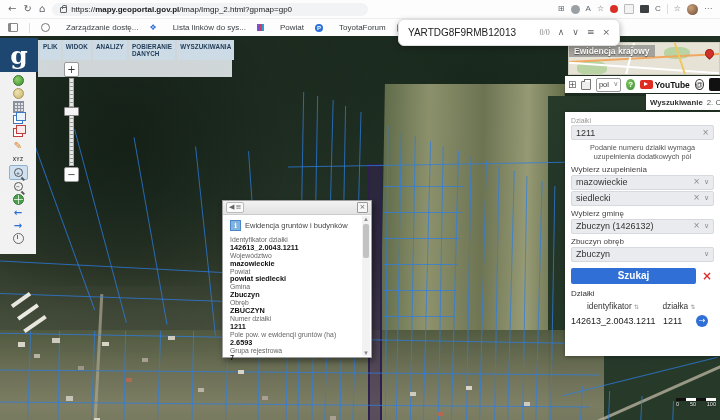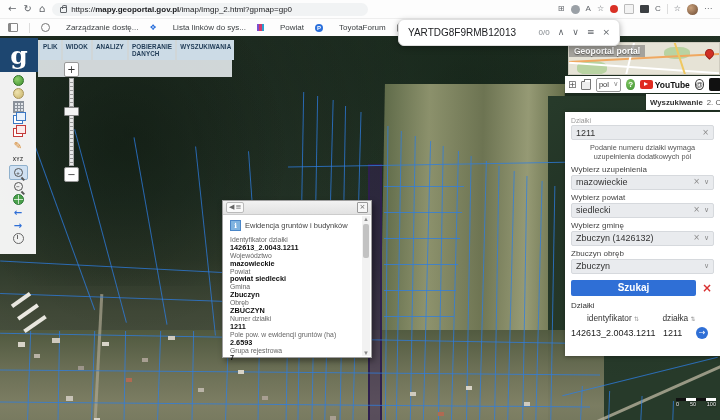--- a/index.html
+++ b/index.html
@@ -39,21 +39,21 @@
          font-weight:bold;text-align:center;line-height:8px;}
   .bmi-folder{width:8px;height:6px;border:1px solid #888;border-radius:1px;position:relative;margin-top:1px;}
   .bmi-folder:before{content:"";position:absolute;top:-2px;left:0;width:3px;height:1px;border:1px solid #888;border-bottom:none;}
   .bmi-k{width:8px;height:8px;background:#c41230;color:#fff;font-size:6px;font-weight:bold;text-align:center;line-height:8px;}
 
   
   .findbar{position:absolute;left:398px;top:19px;width:202px;height:25px;background:#fff;
            border:1px solid #e0e0e0;border-radius:6px;box-shadow:0 2px 6px rgba(0,0,0,.3);
            display:flex;align-items:center;gap:8px;padding:0 9px;z-index:60;}
   .find-q{font-size:10px;color:#202124;flex:1;white-space:nowrap;overflow:hidden;}
-  .find-c{font-size:8px;color:#80868b;}
+  .find-c{font-size:8px;color:#80868b;font-family:Liberation Serif, serif;}
   .find-i{font-size:9px;color:#5f6368;line-height:1;}
 
   
   .map{position:absolute;left:0;top:36px;width:720px;height:384px;overflow:hidden;background:
        radial-gradient(circle at 18% 25%, rgba(0,0,0,.30), transparent 45%),
        radial-gradient(circle at 65% 12%, rgba(10,25,14,.45), transparent 50%),
        radial-gradient(circle at 88% 70%, rgba(8,20,12,.5), transparent 45%),
        linear-gradient(180deg,#243427 0%,#2a3b2d 42%,#33402f 58%,#47503d 72%,#5a6050 100%);}
   .patch{position:absolute;}
   .field-strip{left:382px;top:48px;width:180px;height:336px;
@@ -479,21 +479,21 @@
     </div>
   </div>
 
   <div class="minimap">
     <div class="mm-green" style="left:8px;top:18px;width:30px;height:14px;"></div>
     <div class="mm-green" style="left:95px;top:4px;width:26px;height:12px;"></div>
     <div class="mm-road" style="left:0;top:14px;width:152px;transform:rotate(-3deg);"></div>
     <div class="mm-road w" style="left:0;top:24px;width:152px;transform:rotate(4deg);"></div>
     <div class="mm-road w" style="left:60px;top:-4px;width:2px;height:40px;transform:rotate(14deg);"></div>
     <div class="mm-road" style="left:110px;top:-4px;width:2px;height:40px;background:#f0c860;transform:rotate(-18deg);"></div>
-    <div class="mm-title">Geoportal portal</div>
+    <div class="mm-title">Ewidencja krajowy</div>
     <div class="mm-marker"></div>
   </div>
 
   <div class="tools-row">
     <span class="tr-grid g">⊞</span>
     <span class="printer"></span>
     <span class="lang-sel">
         <span>pol</span>
         <span class="chev g">∨</span>
       </span>
@@ -521,21 +521,20 @@
 
     <div class="grp-label">Wybierz uzupełnienia</div>
     <div class="inp">
       <span class="inp-val">mazowieckie</span>
       <span class="sel-icons">
           <span class="inp-x g">×</span>
           <span class="chev g">∨</span>
         </span>
     </div>
 
-    <div class="grp-label">Wybierz powiat</div>
     <div class="inp">
       <span class="inp-val">siedlecki</span>
       <span class="sel-icons">
           <span class="inp-x g">×</span>
           <span class="chev g">∨</span>
         </span>
     </div>
 
     <div class="grp-label">Wybierz gminę</div>
     <div class="inp">

